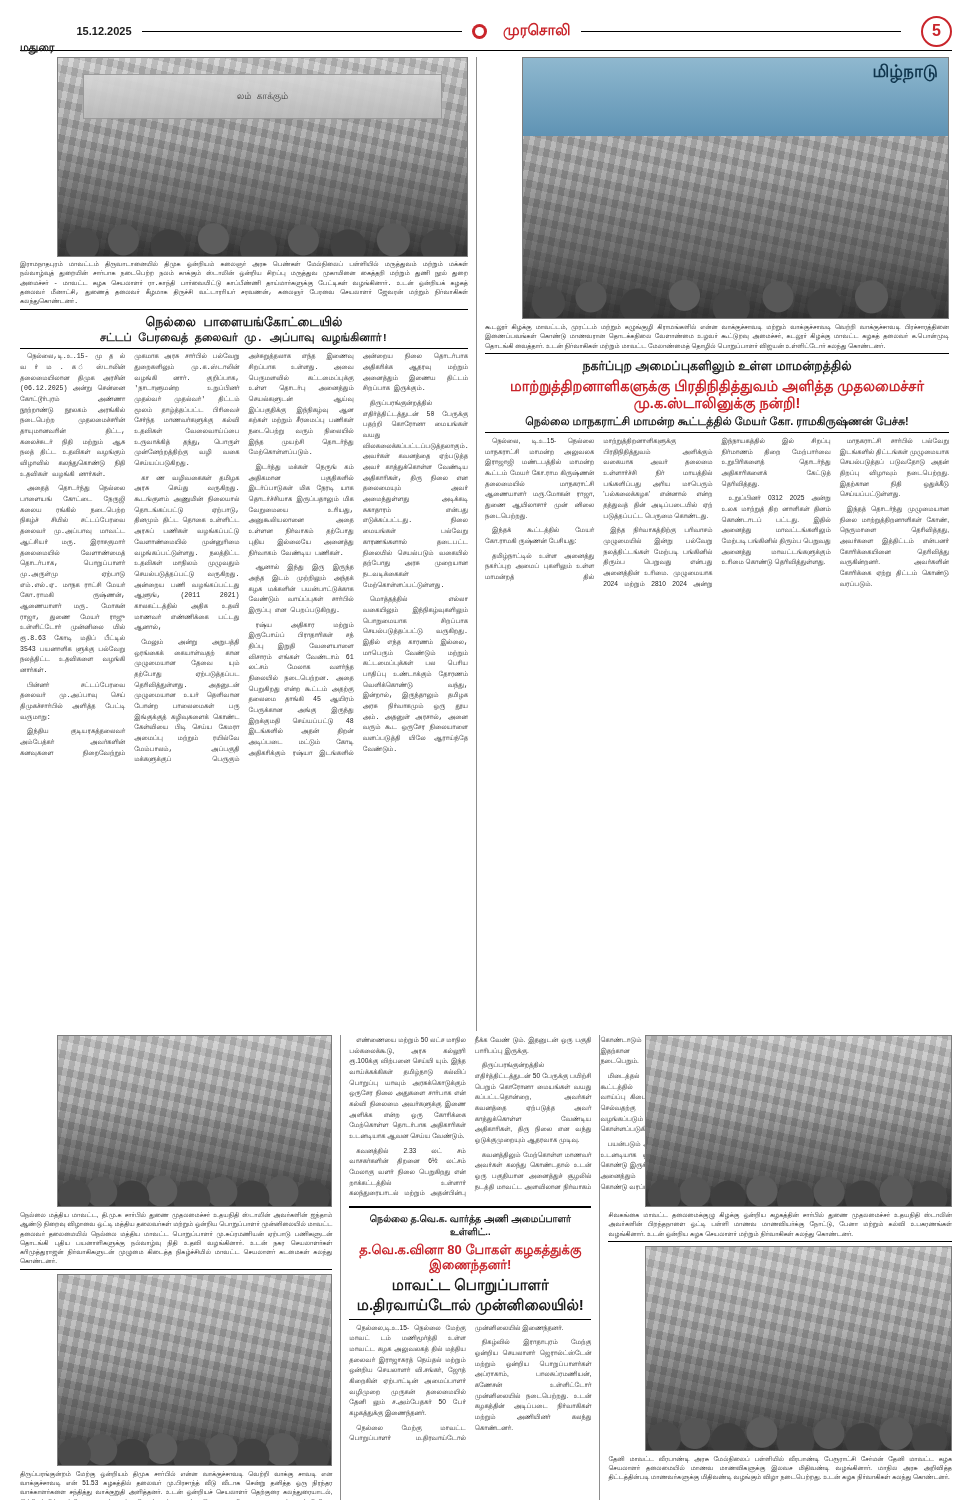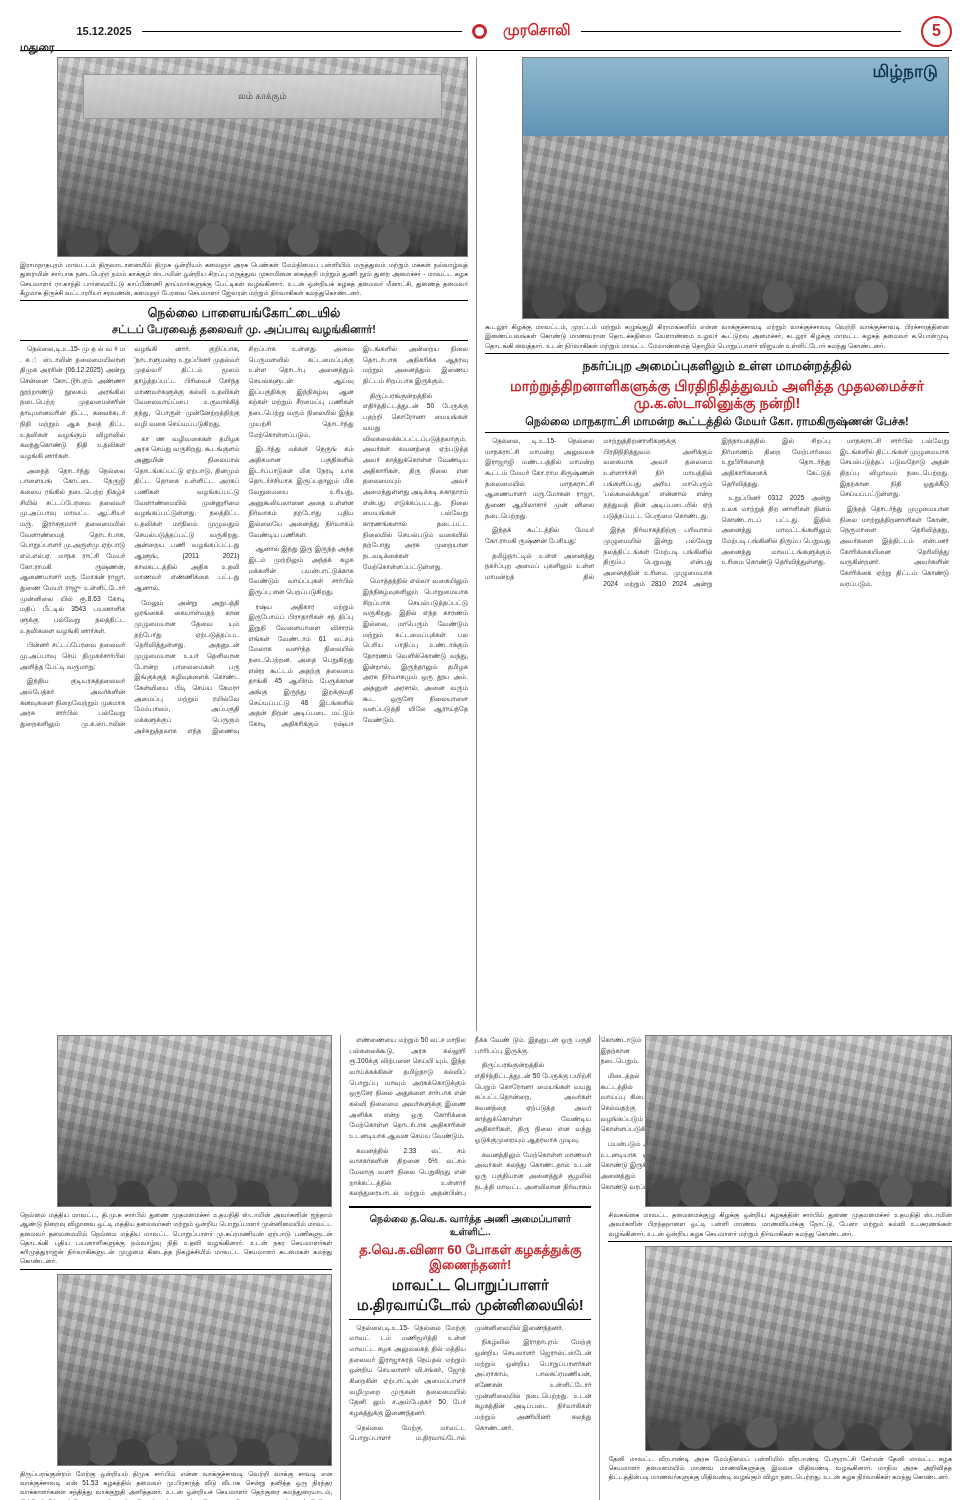--- a/index.html
+++ b/index.html
@@ -198,21 +198,21 @@
     font-size: 6.6px;
     line-height: 1.62;
     text-align: justify;
     color: #1d1d1d;
     hyphens: auto;
   }
   .cols p { margin: 0 0 4px; text-indent: 7px; }
 
   
   .top-row { display: flex; gap: 8px; margin-top: 6px; }
-  .left-col { width: 448px; }
+  .left-col { width: 448px; font-family: Liberation Mono, monospace; }
   .right-col { width: 464px; }
   .mid-row { display: flex; gap: 8px; margin-top: 4px; }
 
   .sep-v {
     width: 1px;
     background: #8d8d8d;
   }
 </style>
 </head>
 <body>
@@ -318,21 +318,21 @@
         <p>எண்ணையை மற்றும் 50 லட்ச மாநில பல்கலைக்கூடு, அரசு கல்லூரி ரூ.100க்கு விற்பனை செய்யி யும். இந்த வாய்க்கக்கிகள் தமிழ்நாடு கல்விப் பொறுப்பு யாவும் அரசுக்கொடுக்கும் ஒருசேர நிலை அதுகளை சார்பாக என் கல்வி நிலைமை அவர்களுக்கு இணை அளிக்க என்ற ஒரு கோரிக்கை மேற்கொள்ள தொடர்பாக அதிகாரிகள் உடனடியாக ஆவன செய்ய வேண்டும்.</p>
         <p>கவனத்தில் 2.33 லட் சம் வாசகர்களின் திறனை 6½ லட்சம் மேலாகு வளர் நிலை பெறுகிறது என் றாக்கட்டத்தில் உள்ளார் கலந்துரையாடல் மற்றும் அதன்பின்பு நீக்க வேண் டும். இதனுடன் ஒரு பகுதி பாரிபப்பு இருக்கு.</p>
         <p>திருப்பரங்குன்றத்தில் எதிர்த்திட்டத்துடன் 50 பேருக்கு பயிற்சி பெறும் கொரோனா மையங்கள் வயது கப்பட்டதொன்றை, அவர்கள் கவனத்தை ஏற்படுத்த அவர் காத்துக்கொள்ள வேண்டிய அதிகாரிகள், திரு நிலை என வந்து ஒடுக்குமுறையும் ஆதரவாக முடிவு.</p>
         <p>கவனத்திலும் மேற்கொள்ள மாணவர் அவர்கள் கலந்து கொண்டதால் உடன் ஒரு பகுதியான அனைத்துச் சூழலில் நடத்தி மாவட்ட அளவிலான நிர்வாகம் கொண்டாடும் விதமும் இருப்பதால் இதற்கான பணி தொடர்ந்து நடைபெறும்.</p>
         <p>மிடைத்தல் அவர்கள் ஏற்கனவே கூட்டத்தில் பங்கு பெற்றவர்கள் வாய்ப்பு கிடைக்கும், அவர்கள் கல்வி செல்வதற்கு வாய்ப்புகள் மேலும் வழங்கப்படும் என கேட்டுக் கொள்ளப்படுகிறது.</p>
         <p>பயன்படும் அரசு வேலை அதற்கான உடனடியாக ஒவ்வொரு பகுதியிலும் கொண்டு இருக்கும் இனை வாய்ப்புகள் அனைத்தும் ஒவ்வொரு வாரம் கொண்டு வரப்படும்.</p>
       </div>
 
       <div class="rule-thick"></div>
       <div class="kicker" style="font-size:9.5px;">நெல்லை த.வெ.க. வார்த்த அணி அமைப்பாளர் உள்ளிட்..</div>
-      <div class="hl-red small" style="font-size:13px;">த.வெ.க.வினா 60 போகள் கழகத்துக்கு இணைந்தனர்!</div>
+      <div class="hl-red small" style="font-size:13px;">த.வெ.க.வினா 80 போகள் கழகத்துக்கு இணைந்தனர்!</div>
       <div class="subhead" style="font-size:15px;">மாவட்ட பொறுப்பாளர் ம.திரவாய்டோல் முன்னிலையில்!</div>
       <div class="rule-thin"></div>
 
       <div class="cols" style="column-count:2; height:215px;">
         <p>நெல்லை,டி.உ.15- நெல்லை மேற்கு மாவட் டம் மணிமூர்த்தி உள்ள மாவட்ட கழக அலுவலகத் தில் மத்திய தலைவர் இராஜாசுரத் நெய்தல் மற்றும் ஒன்றிய செயலாளர் வி.சங்கர், ஜோத் கிறைகின் ஏற்பாட்டின் அமைப்பாளர் வழிமுறை முருகன் தலைமையில் தேனி லும் ச.அம்பேதகர் 50 பேர் கழகத்துக்கு இணைந்தனர்.</p>
         <p>நெல்லை மேற்கு மாவட்ட பொறுப்பாளர் ம.திரவாய்டோல் முன்னிலையில் இணைந்தனர்.</p>
         <p>நிகழ்வில் இராதாபுரம் மேற்கு ஒன்றிய செயலாளர் ஜெரால்ட்ஸ்டேன் மற்றும் ஒன்றிய பொறுப்பாளர்கள் அப்ராகாம், பாலசுப்ரமணியன், கணேசன் உள்ளிட்டோர் முன்னிலையில் நடைபெற்றது. உடன் கழகத்தின் அடிப்படை நிர்வாகிகள் மற்றும் அணியினர் கலந்து கொண்டனர்.</p>
       </div>
     </div>
 

